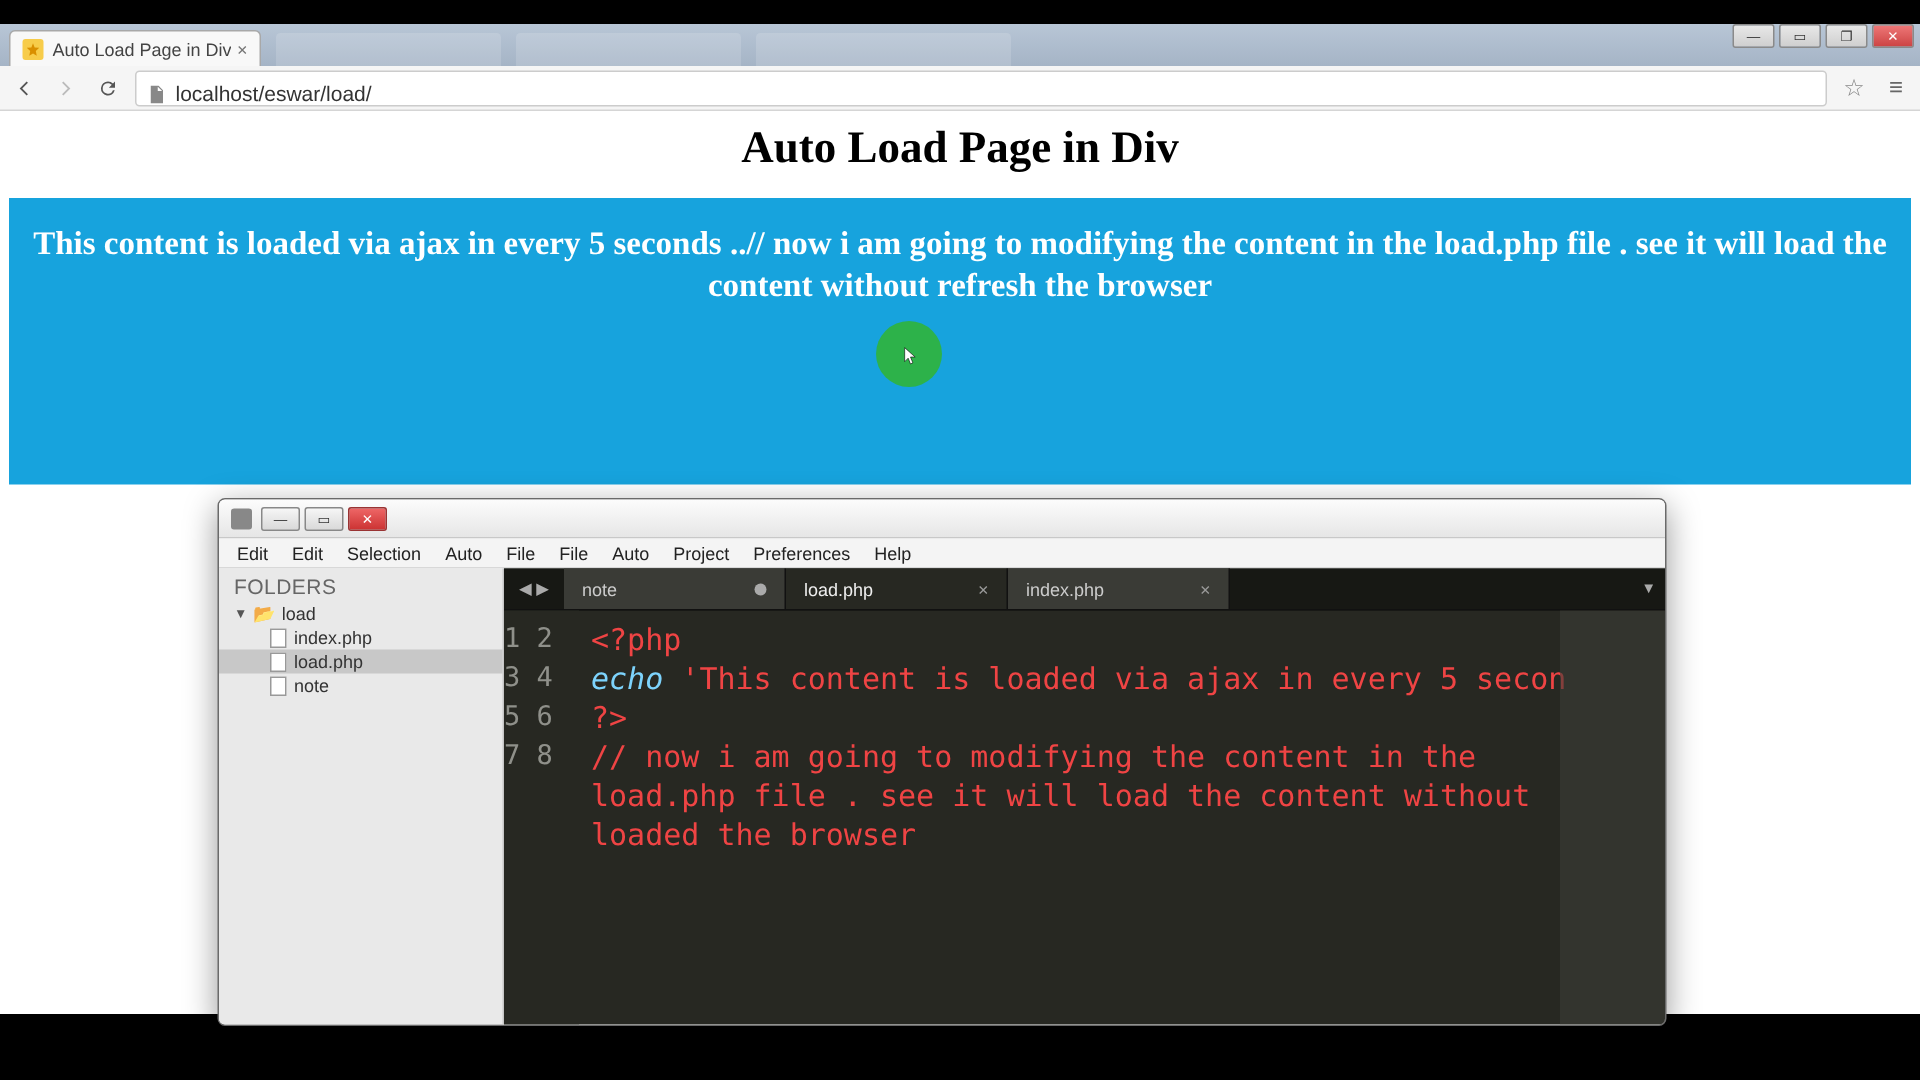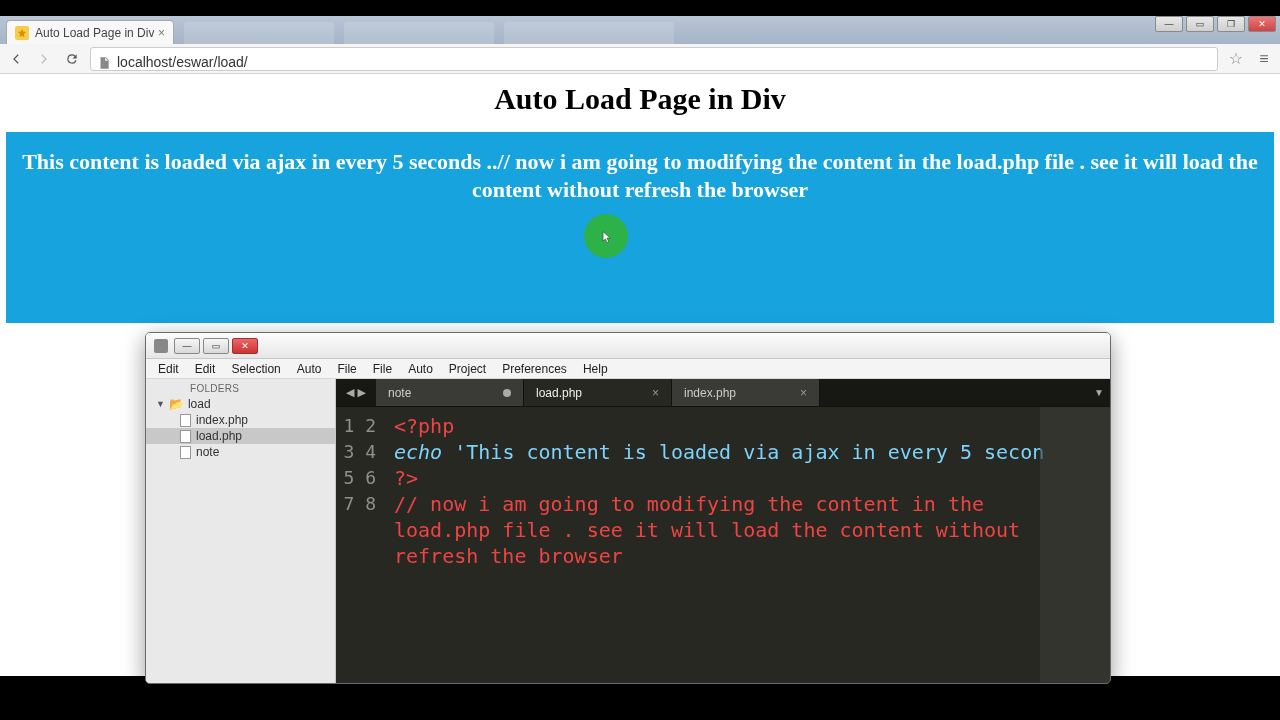--- a/index.html
+++ b/index.html
@@ -111,21 +111,21 @@
     height:20px;background:#f4f4f4;border-bottom:1px solid #d8d8d8;
     display:flex;align-items:center;font-size:12px;color:#222;
     padding-left:4px;
   }
   .st-menu span{padding:0 8px;cursor:default;}
   .st-body{flex:1;display:flex;min-height:0;}
   .st-sidebar{
     width:190px;background:#e9e9e9;border-right:1px solid #c7c7c7;
     font-size:12px;color:#333;padding-top:2px;
   }
-  .st-sidebar .hdr{font-size:10px;color:#666;padding:2px 10px;text-transform:uppercase;letter-spacing:0.3px;margin-left:34px;}
+  .st-sidebar .hdr{font-size:14px;color:#666;padding:2px 10px;text-transform:uppercase;letter-spacing:0.3px;}
   .st-folder{display:flex;align-items:center;padding:1px 10px;gap:4px;}
   .st-folder .arrow{font-size:9px;color:#555;}
   .st-folder .ficon{color:#b79437;}
   .st-file{display:flex;align-items:center;padding:1px 10px 1px 34px;gap:5px;}
   .st-file.selected{background:#c8c8c8;}
   .st-file .ficon{width:11px;height:13px;border:1px solid #999;background:#fff;position:relative;}
   .st-editor-region{flex:1;display:flex;flex-direction:column;background:#272822;min-width:0;}
   .st-tabbar{
     height:28px;background:#171814;display:flex;align-items:stretch;
     border-bottom:1px solid #111;position:relative;
@@ -135,27 +135,27 @@
     min-width:148px;padding:0 12px;display:flex;align-items:center;
     color:#ccc;font-size:12px;border-right:1px solid #111;
     background:#3a3b36;position:relative;
   }
   .st-tab.active{background:#272822;color:#eee;}
   .st-tab .dirty{width:8px;height:8px;border-radius:50%;background:#aaa;margin-left:auto;}
   .st-tab .x{margin-left:auto;color:#999;font-size:12px;}
   .st-tab-dropdown{position:absolute;right:6px;top:8px;color:#aaa;font-size:10px;}
   .st-editor{flex:1;display:flex;font-family:Consolas,Menlo,monospace;font-size:20px;line-height:26px;min-height:0;position:relative;}
   .st-gutter{
-    width:50px;background:#272822;color:#8f908a;text-align:right;
+    width:50px;background:#272822;color:#8f908a;
     padding:6px 10px 0 0;font-size:18px;user-select:none;
   }
   .st-code{flex:1;padding:6px 0 0 8px;color:#f8f8f2;white-space:pre;overflow:hidden;}
   .st-code .tag{color:#ef4444;}
   .st-code .kw{color:#7dd3fc;font-style:italic;}
-  .st-code .str{color:#7dd3fc;}
+  .st-code .str{color:#ef4444;}
   .st-code .plain{color:#ef4444;}
   .st-minimap{
     position:absolute;right:0;top:0;width:70px;height:100%;
     background:rgba(60,60,55,0.6);
   }
 </style>
 </head>
 <body>
 
 <div class="viewport">
@@ -295,21 +295,21 @@
 4
 5
 6
 7
 8</div>
           <div class="st-code"><span class="tag">&lt;?php</span>
 <span class="kw">echo</span><span class="str"> 'This content is loaded via ajax in every 5 secon</span>
 <span class="tag">?&gt;</span>
 <span class="plain">// now i am going to modifying the content in the </span>
 <span class="plain">load.php file . see it will load the content without </span>
-<span class="plain">refresh the browser</span>
+<span class="plain">loaded the browser</span>
 <span class="plain"></span>
 <span class="plain"></span></div>
           <div class="st-minimap"></div>
         </div>
       </div>
     </div>
   </div>
 
 </div>
 

